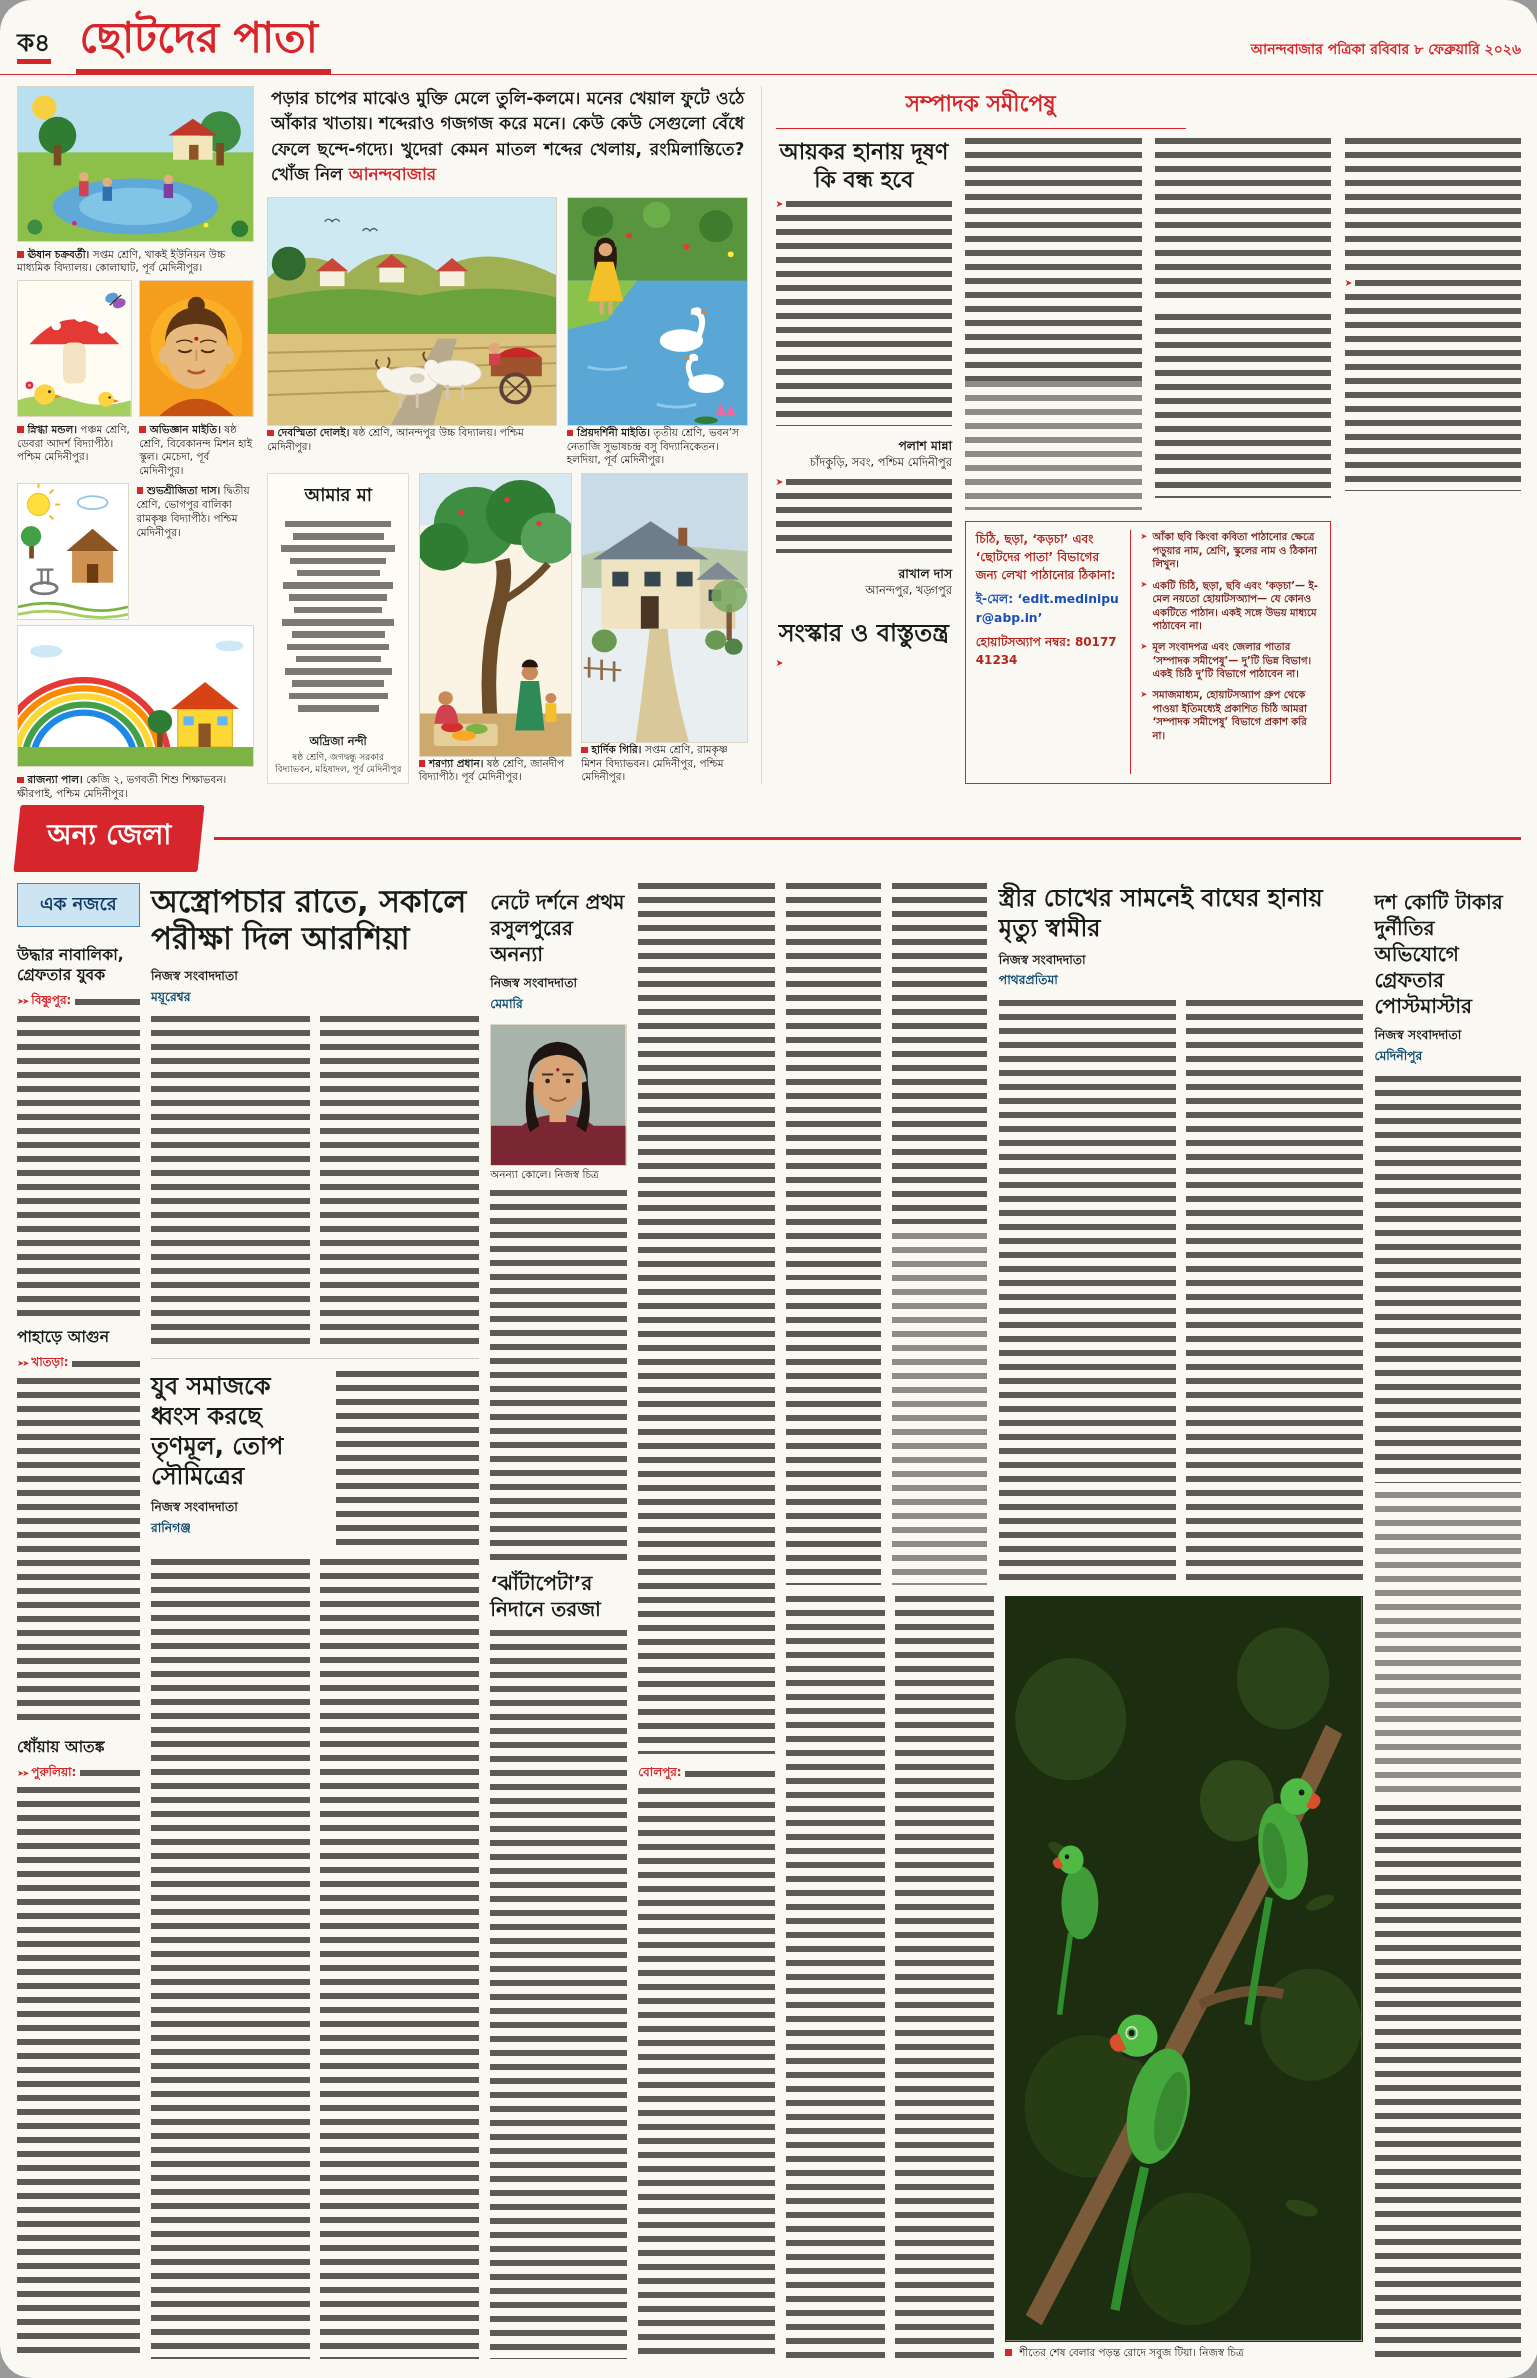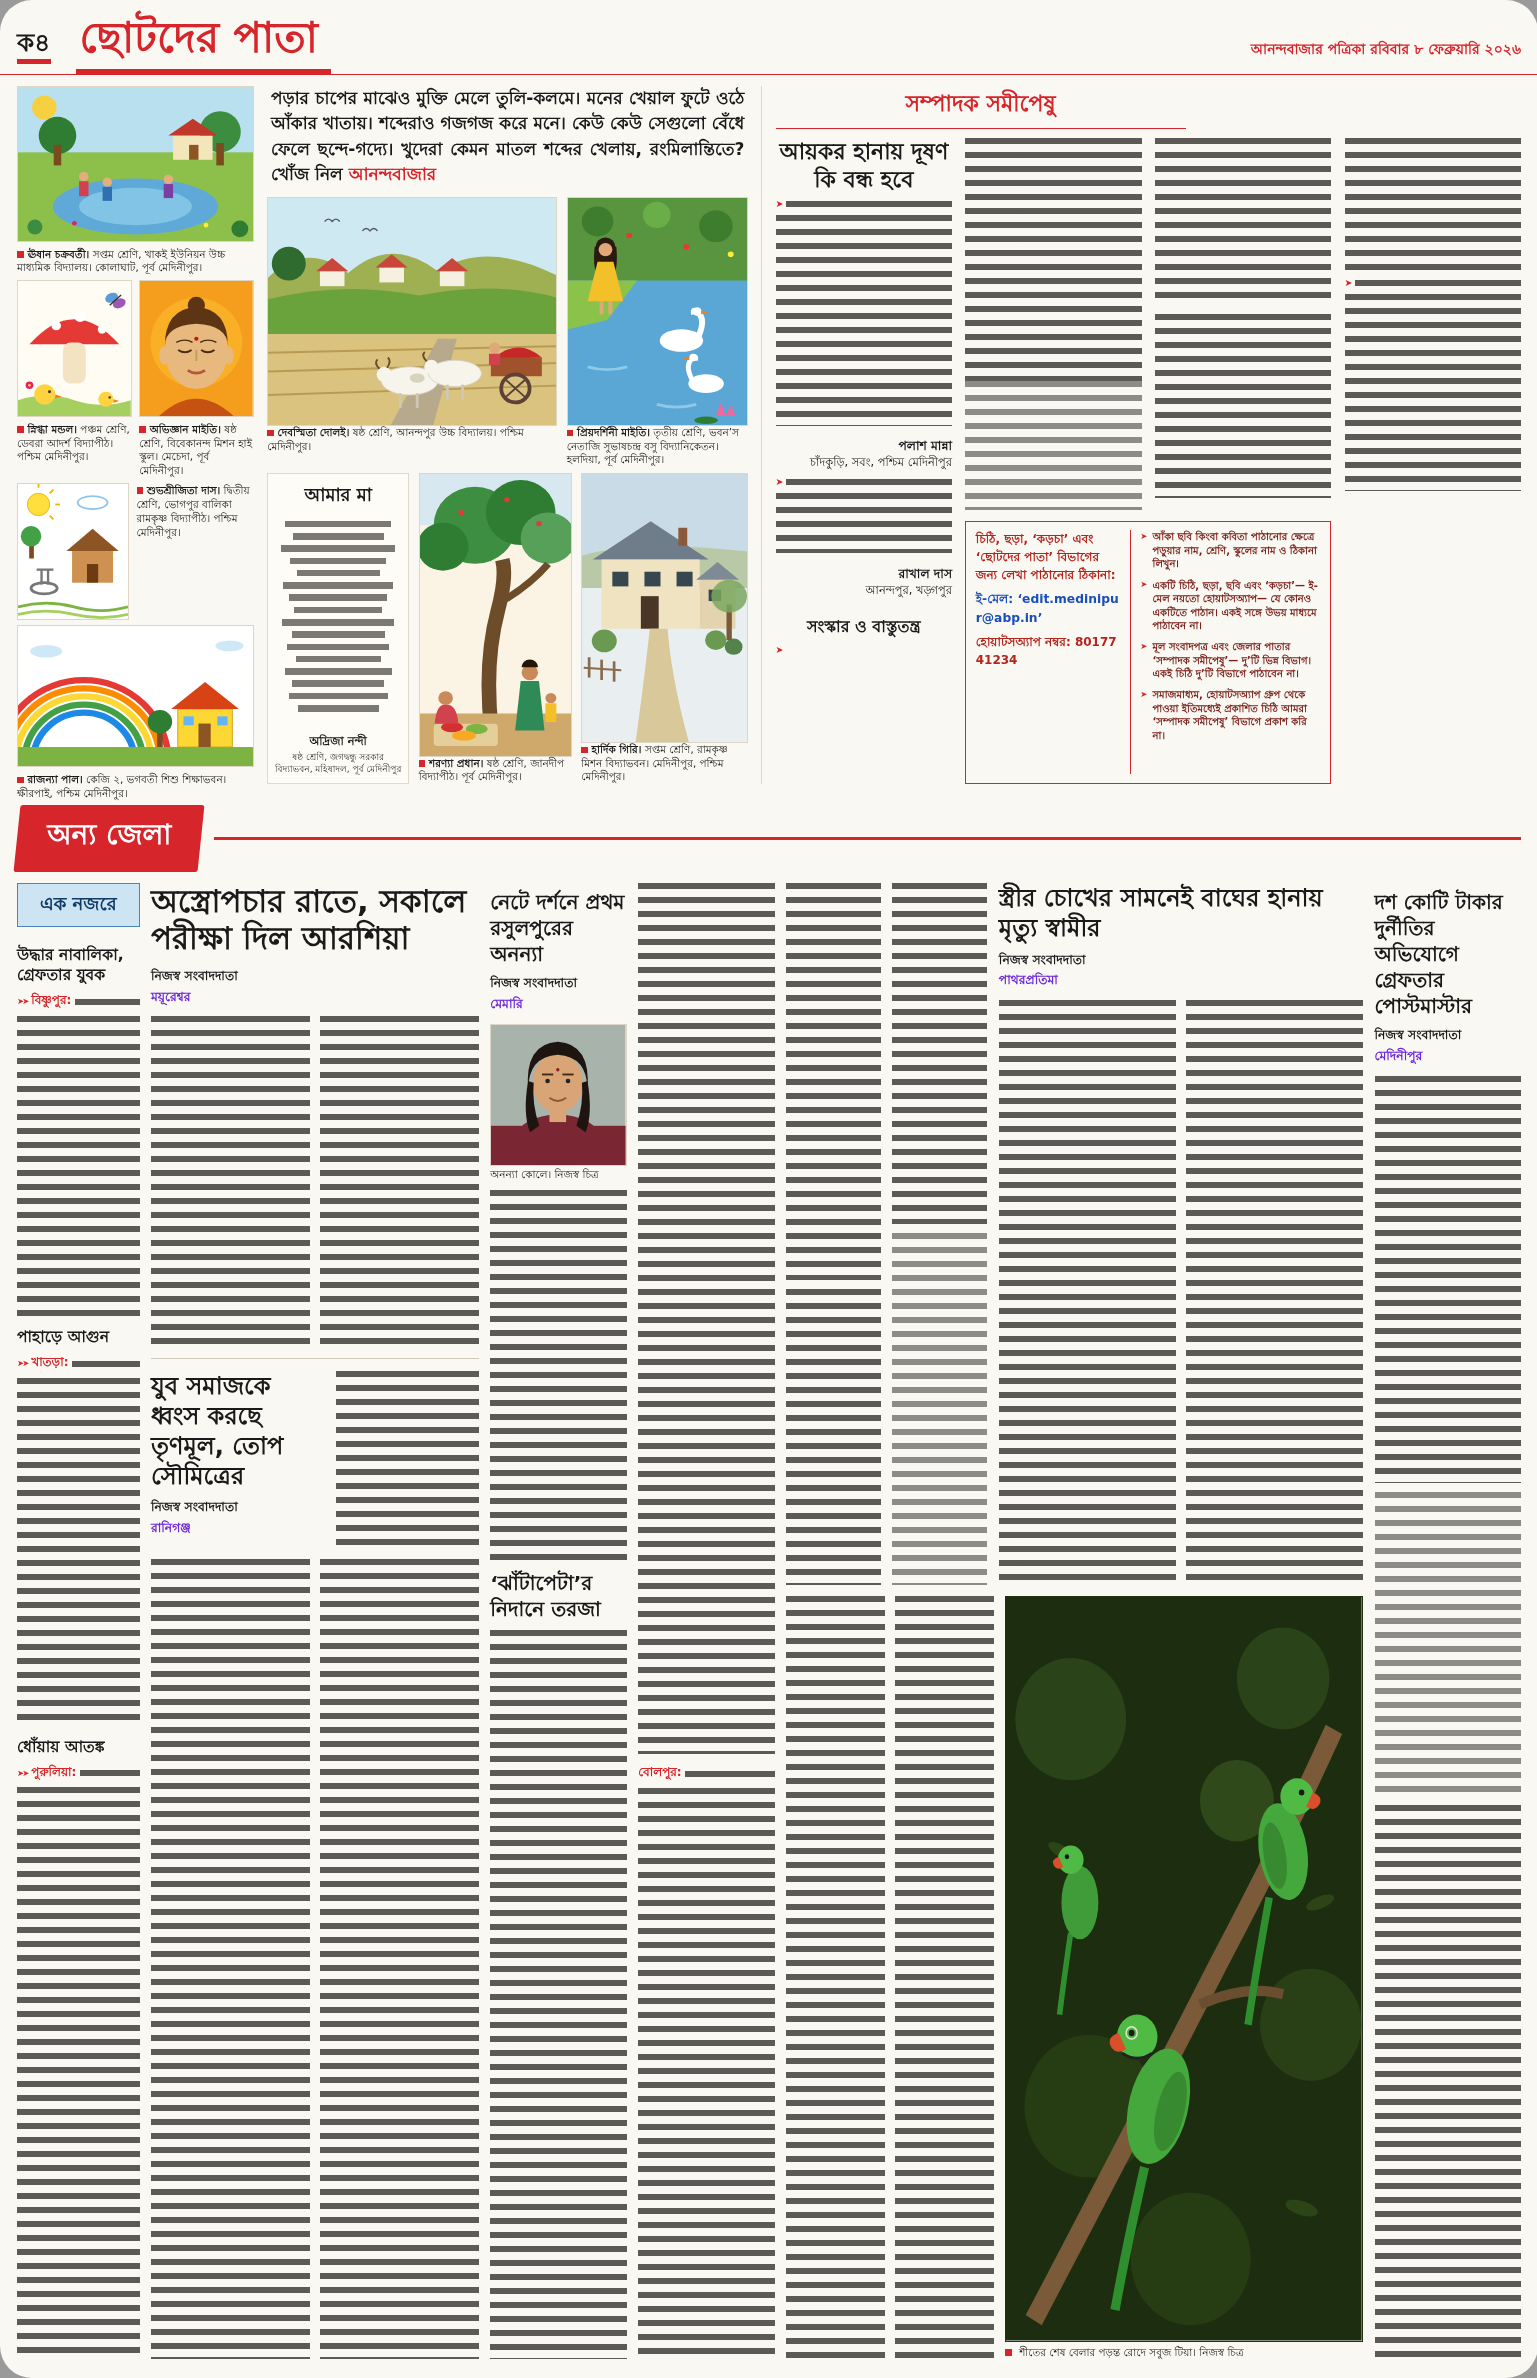--- a/index.html
+++ b/index.html
@@ -56,21 +56,21 @@
   .two-col { display:flex; gap:10.4px; }
   .two-col > .ft { flex:1; }
 
   
   .letters-head { width:55%; text-align:center; color:#d6252b; font-weight:bold; font-size:22px;
                   border-bottom:1.9px solid #d6252b; padding-bottom:4.7px; margin-bottom:9.5px; }
   .letters-grid { flex:1; display:grid; grid-template-columns:repeat(4,1fr); grid-template-rows:1fr auto; gap:11.4px 13.2px; min-height:0; }
   .lc1,.lc4 { grid-row:1/3; display:flex; flex-direction:column; }
   .lc2,.lc3 { display:flex; flex-direction:column; gap:9.5px; }
   .l-head { text-align:center; font-weight:bold; font-size:22px; line-height:1.25; margin-bottom:7.6px; }
-  .l-sub { text-align:center; font-weight:bold; font-size:16px; margin:7.6px 0 5.7px; }
+  .l-sub { text-align:center; font-weight:bold; font-size:24px; margin:7.6px 0 5.7px; }
   .sig { text-align:right; font-size:11.4px; margin:5.7px 0 9.5px; line-height:1.3; }
   .sig b { font-size:12.3px; }
   .para { position:relative; margin-bottom:7.6px; }
   .para .arr { position:absolute; left:0; top:-2.8px; color:#d6252b; font-size:9.5px; font-weight:bold;
                background:#faf8f2; padding-right:2.8px; z-index:1; }
   .notice-box { grid-column:2/4; border:1.9px solid #d6252b; padding:8.5px 9.5px; display:flex; gap:9.5px; height:263px; }
   .nb-left { flex:1; color:#b3261e; font-size:12px; font-weight:bold; line-height:1.5;
              border-right:1.4px solid #d6252b; padding-right:9.5px; }
   .nb-left .email { color:#1a4fb8; display:block; margin:5.7px 0; font-size:12.3px; word-break:break-all; }
   .nb-right { flex:1.25; display:flex; flex-direction:column; gap:7.6px; }
@@ -94,21 +94,21 @@
   .brief-head { font-weight:bold; font-size:15.6px; line-height:1.25; margin:9.5px 0 5.7px; }
   .leadline { display:flex; align-items:center; gap:3.8px; margin-bottom:4.7px; }
   .arrr { color:#d6252b; font-size:8.5px; font-weight:bold; letter-spacing:-1.9px; }
   .dl { color:#d6252b; font-weight:bold; font-size:12px; white-space:nowrap; }
   .leadline .ft { flex:1; height:6.6px; margin-top:1.9px; }
 
   .art-head-xl { font-weight:bold; font-size:31px; line-height:1.2; margin-bottom:9.5px; }
   .art-head-lg { font-weight:bold; font-size:24px; line-height:1.25; margin-bottom:7.6px; }
   .art-head-md { font-weight:bold; font-size:20px; line-height:1.3; margin:5.7px 0 7.6px; }
   .byline { font-weight:bold; font-size:12.3px; }
-  .place { color:#6d28d9; font-weight:bold; font-size:12.3px; margin:0.9px 0 8.5px; }
+  .place { color:#0c4a6e; font-weight:bold; font-size:12.3px; margin:0.9px 0 8.5px; }
   .soumitra-top { display:flex; gap:10.4px; border-top:0.9px solid #cfcabd; padding-top:11.4px; margin-top:13.2px; }
   .soumitra-left { width:175px; }
   .soumitra-top .ft { flex:1; }
   .photo-cap { font-size:10.4px; line-height:1.3; margin:2.8px 0 8.5px; }
   .dmid-top { display:flex; gap:11.4px; height:702px; }
   .dmt-ft { width:95px; display:flex; flex-direction:column; gap:9.5px; }
   .tiger { flex:1; display:flex; flex-direction:column; min-width:0; }
   .dmid-bottom { display:flex; gap:11.4px; flex:1; margin-top:11.4px; min-height:0; }
   .dmb-ft { width:208px; display:flex; gap:9.5px; }
   .dmb-ft .ft { flex:1; }

